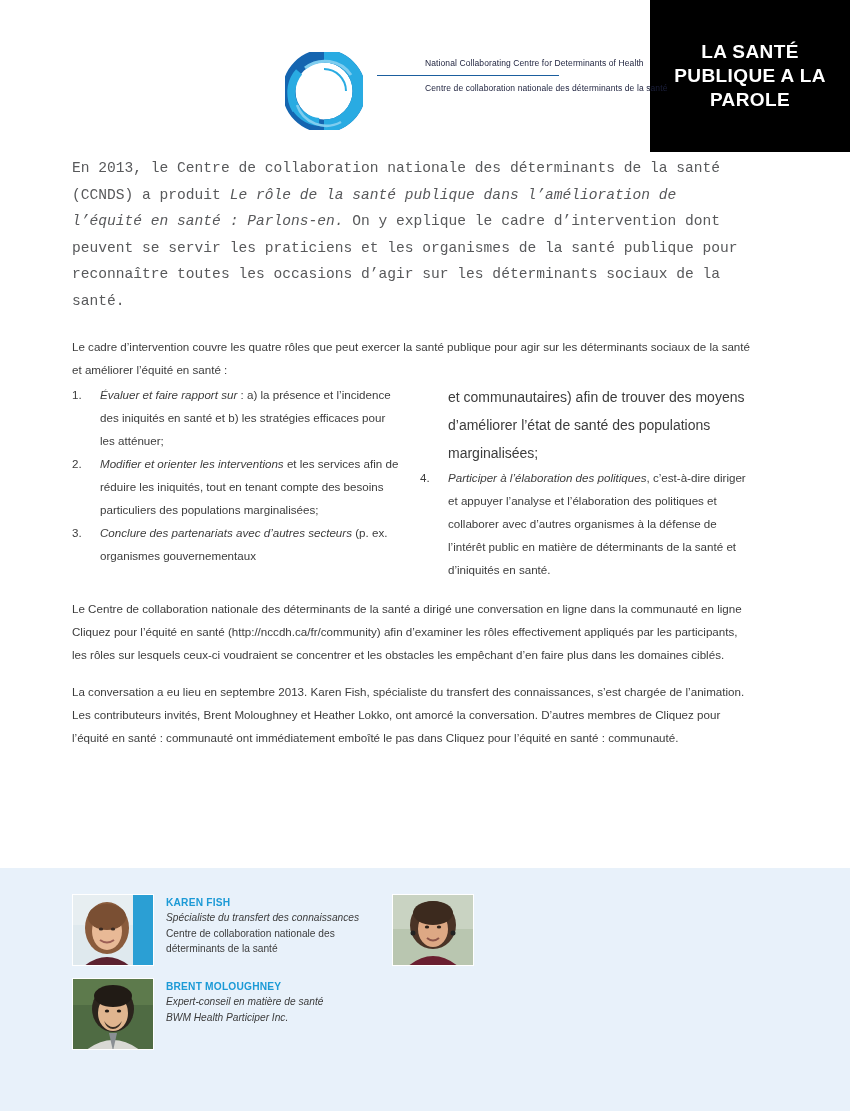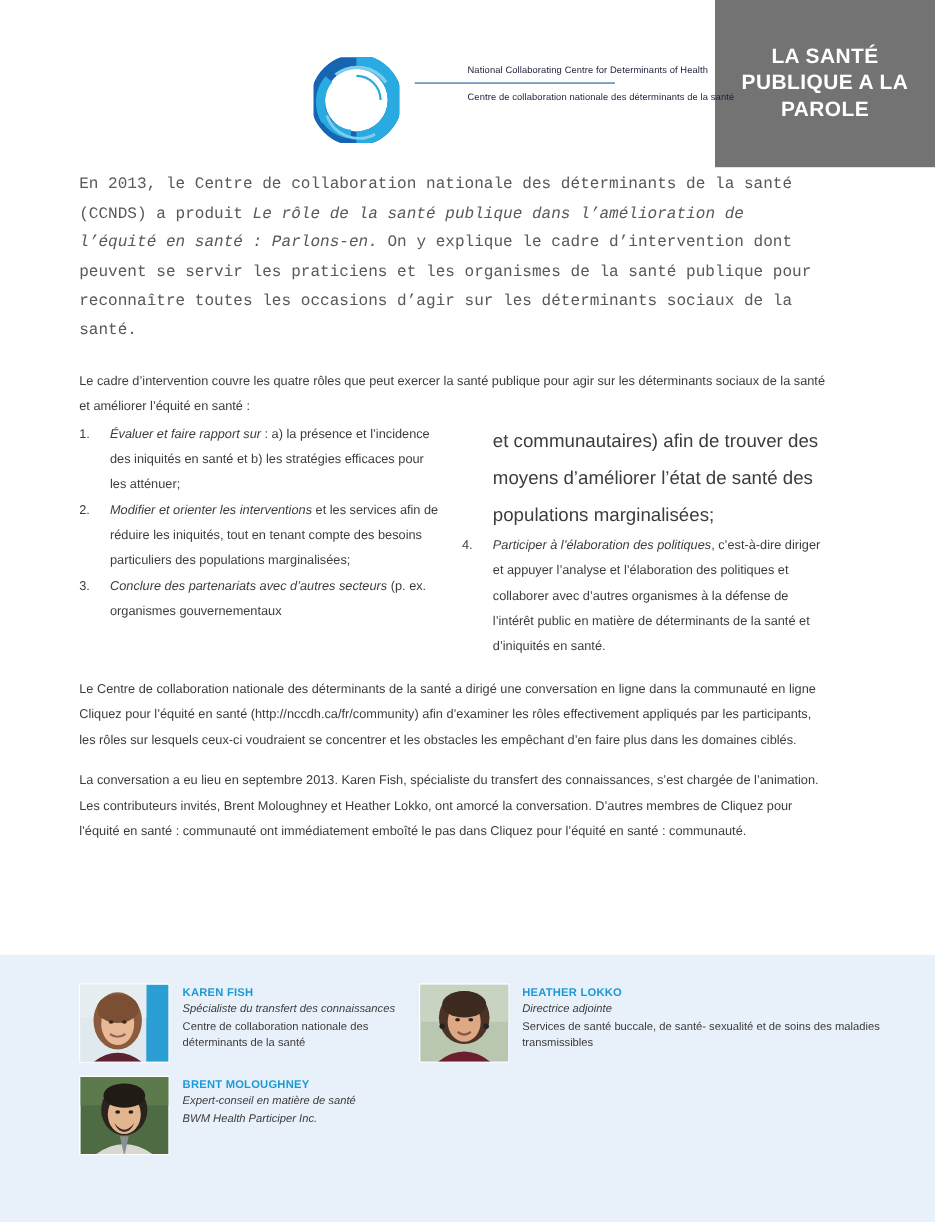--- a/index.html
+++ b/index.html
@@ -19,21 +19,21 @@
     height: 155px;
     width: 850px;
   }
 
   .orange-banner {
     position: absolute;
     left: 650px;
     top: 0;
     width: 200px;
     height: 152px;
-    background: #737373;
+    background: #000000;
     display: flex;
     align-items: center;
     justify-content: center;
   }
   .orange-banner-text {
     color: #ffffff;
     font-weight: bold;
     font-size: 19px;
     line-height: 1.25;
     text-align: center;
@@ -124,21 +124,21 @@
     line-height: 1.98;
   }
   .role-num {
     flex: 0 0 28px;
   }
   .role-body { flex: 1; }
   .role-body i { font-style: italic; }
 
   .cont-para {
     color: #3C3C3C;
-    font-size: 17px;
+    font-size: 14px;
     line-height: 1.98;
     padding-left: 28px;
   }
 
   .para { margin-bottom: 14px; }
 
   
   .bios {
     position: absolute;
     left: 0;
@@ -309,25 +309,20 @@
           <ellipse cx="40" cy="34" rx="15" ry="18" fill="#dda884"></ellipse>
           <ellipse cx="40" cy="18" rx="20" ry="12" fill="#3c2a1e"></ellipse>
           <ellipse cx="34" cy="32" rx="2.2" ry="1.6" fill="#2e2119"></ellipse>
           <ellipse cx="46" cy="32" rx="2.2" ry="1.6" fill="#2e2119"></ellipse>
           <path d="M34 43 Q40 48 46 43" stroke="#8c5448" stroke-width="2" fill="none"></path>
           <circle cx="20" cy="38" r="2.5" fill="#222"></circle>
           <circle cx="60" cy="38" r="2.5" fill="#222"></circle>
           <path d="M14 72 Q40 50 66 72 Z" fill="#6a1f30"></path>
         </svg>
       </div>
-      <div class="bio-info">
-        <div class="bio-name">HEATHER LOKKO</div>
-        <div class="bio-role">Directrice adjointe</div>
-        <div class="bio-org">Services de santé buccale, de santé- sexualité et de soins des maladies transmissibles</div>
-      </div>
     </div>
 
   </div>
 
   <div class="bios-row second">
 
     <div class="bio left">
       <div class="bio-photo">
         <svg width="82" height="72" viewBox="0 0 82 72">
           <rect width="82" height="72" fill="#4f6b43"></rect>

